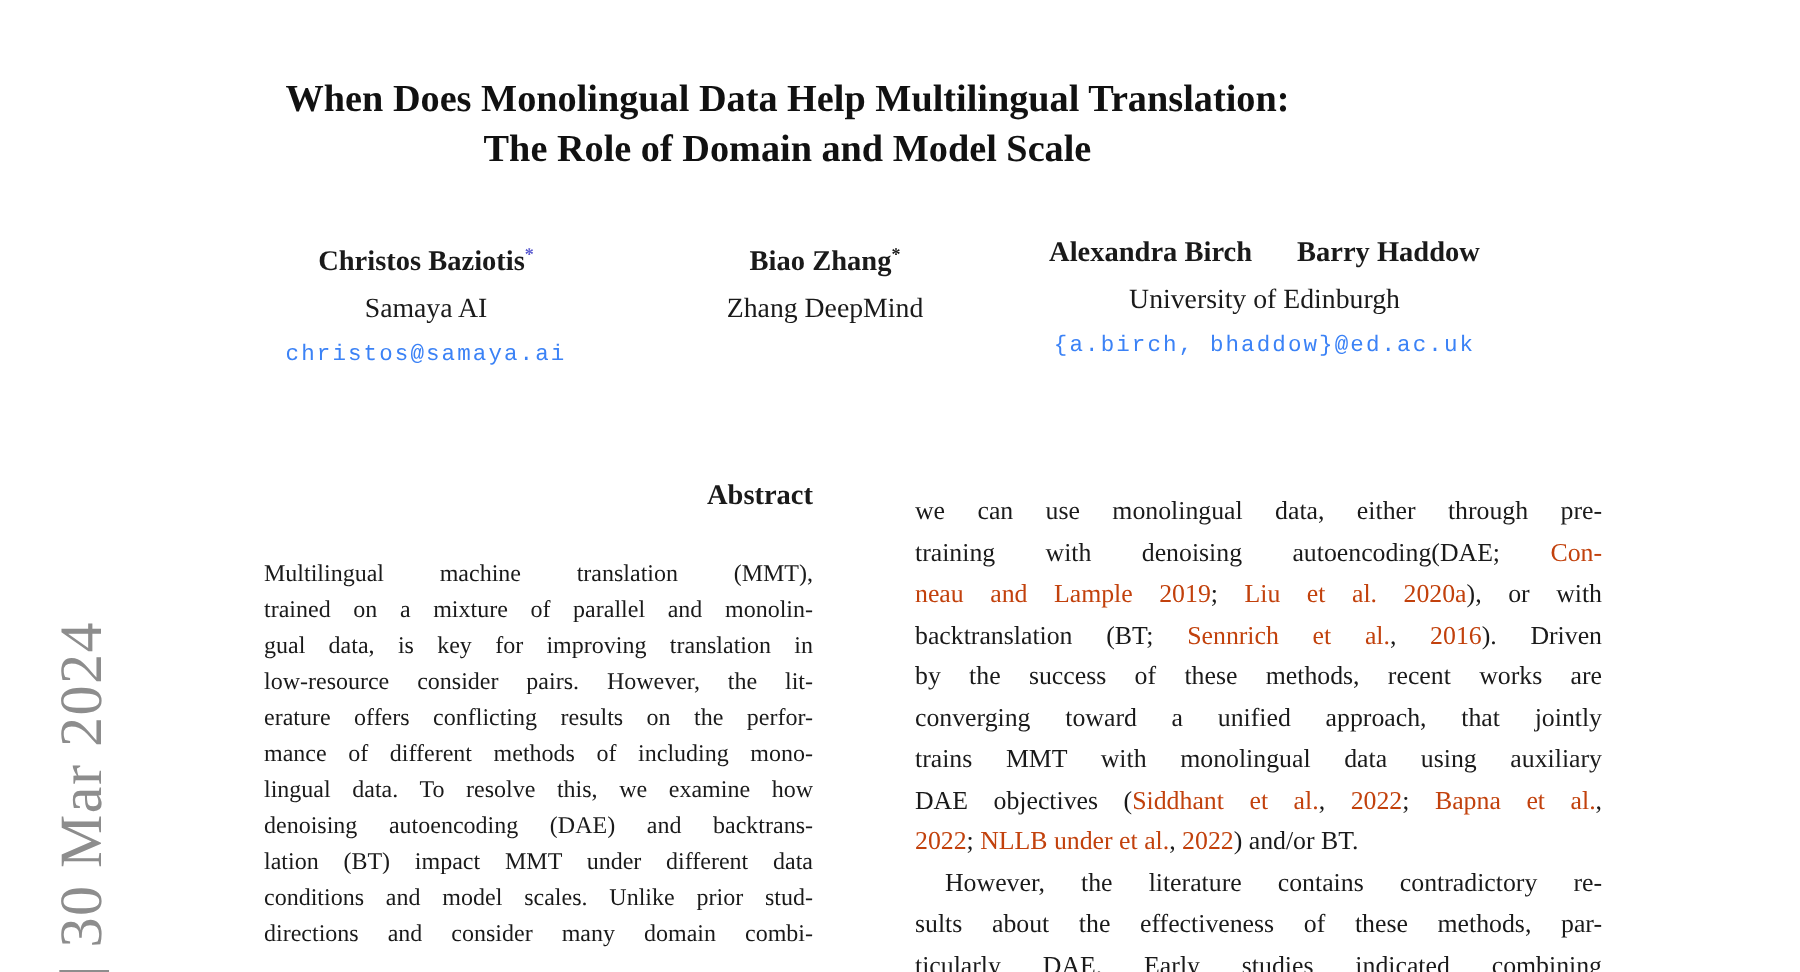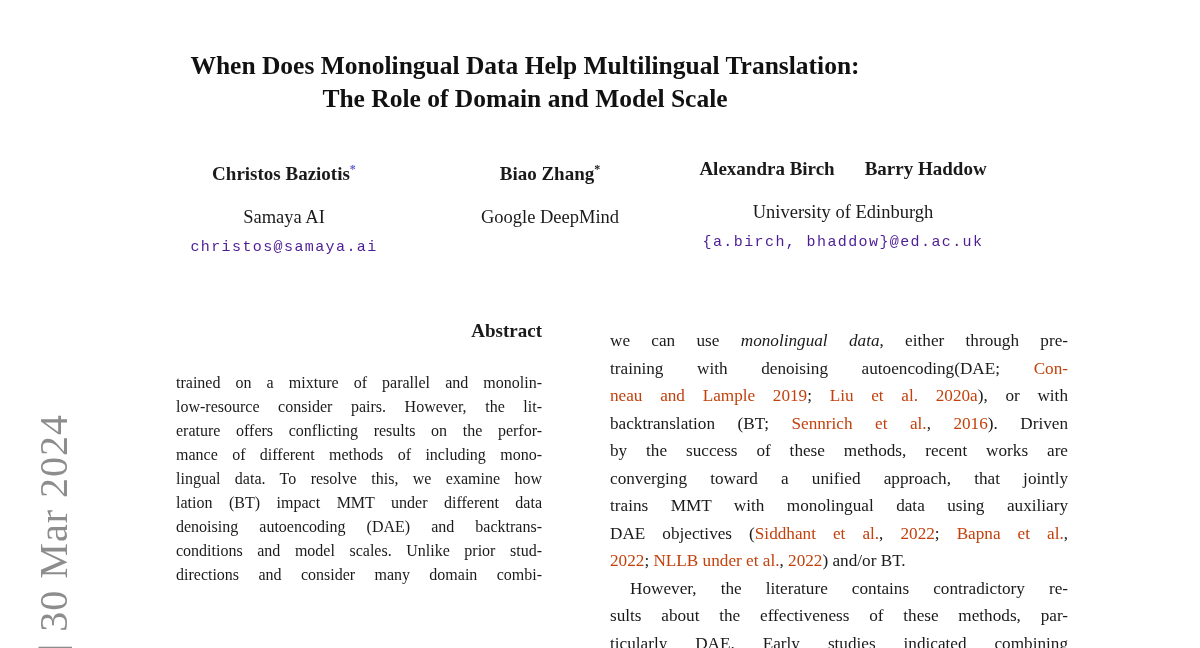--- a/index.html
+++ b/index.html
@@ -54,28 +54,28 @@
     gap: 30px;
   }
   .author-mark {
     font-size: 12px;
     vertical-align: 7px;
     font-weight: bold;
   }
   .affiliation {
     font-size: 18.5px;
     line-height: 22px;
-    margin-top: 21px;
+    margin-top: 9px;
   }
   .email {
     font-family: "Liberation Mono", monospace;
     font-size: 15px;
     letter-spacing: 1.4px;
     margin-top: 11px;
-    color: #4c1d95;
+    color: #3b82f6;
   }
 
   
   .abstract-head {
     position: absolute;
     left: 176px; top: 320px; width: 366px;
     text-align: right;
     font-weight: bold;
     font-size: 19px;
   }
@@ -94,21 +94,21 @@
     line-height: 27.5px;
   }
 
   .jline {
     text-align: justify;
     text-align-last: justify;
   }
   .jline.no-just-last { text-align-last: left; }
   .jline.indent { text-indent: 20px; }
 
-  .it { font-style: italic; }
+  .it { }
   .cite { color: #c2410c; }
 </style>
 </head>
 <body>
 
 <div class="watermark"><span>]</span><span> 30 Mar 2024</span></div>
 
 <div class="title">
   <div>When Does Monolingual Data Help Multilingual Translation:</div>
   <div>The Role of Domain and Model Scale</div>
@@ -119,41 +119,43 @@
     <span><span>Christos Baziotis</span><span class="author-mark" style="color:#5c5cd0">*</span></span>
   </div>
   <div class="affiliation">Samaya AI</div>
   <div class="email">christos@samaya.ai</div>
 </div>
 
 <div class="author-group" style="left:550px">
   <div class="author-names">
     <span><span>Biao Zhang</span><span class="author-mark" style="color:#1a1a1a">*</span></span>
   </div>
-  <div class="affiliation">Google DeepMind</div>
+  <div class="affiliation">Zhang DeepMind</div>
 </div>
 
 <div class="author-group" style="left:843px">
   <div class="author-names">
     <span>Alexandra Birch</span>
     <span>Barry Haddow</span>
   </div>
   <div class="affiliation">University of Edinburgh</div>
   <div class="email">{a.birch, bhaddow}@ed.ac.uk</div>
 </div>
 
 <div class="abstract-head">Abstract</div>
 <div class="abstract-body" id="abstract-body">
+    <div class="jline">Multilingual machine translation (MMT),</div>
     <div class="jline">trained on a mixture of parallel and monolin-</div>
+    <div class="jline">gual data, is key for improving translation in</div>
     <div class="jline">low-resource consider pairs. However, the lit-</div>
     <div class="jline">erature offers conflicting results on the perfor-</div>
     <div class="jline">mance of different methods of including mono-</div>
     <div class="jline">lingual data. To resolve this, we examine how</div>
+    <div class="jline">denoising autoencoding (DAE) and backtrans-</div>
     <div class="jline">lation (BT) impact MMT under different data</div>
-    <div class="jline">denoising autoencoding (DAE) and backtrans-</div>
     <div class="jline">conditions and model scales. Unlike prior stud-</div>
     <div class="jline">directions and consider many domain combi-</div>
   </div>
 
 <div class="right-col" id="right-col">
     <div class="jline"><span>we can use </span><span class="it">monolingual data</span><span>, either through pre-</span></div>
     <div class="jline"><span>training with denoising autoencoding(DAE; </span><span class="cite">Con-</span></div>
     <div class="jline"><span class="cite">neau and Lample 2019</span><span>; </span><span class="cite">Liu et al. 2020a</span><span>), or with</span></div>
     <div class="jline"><span>backtranslation (BT; </span><span class="cite">Sennrich et al.</span><span>, </span><span class="cite">2016</span><span>). Driven</span></div>
     <div class="jline"><span>by the success of these methods, recent works are</span></div>

